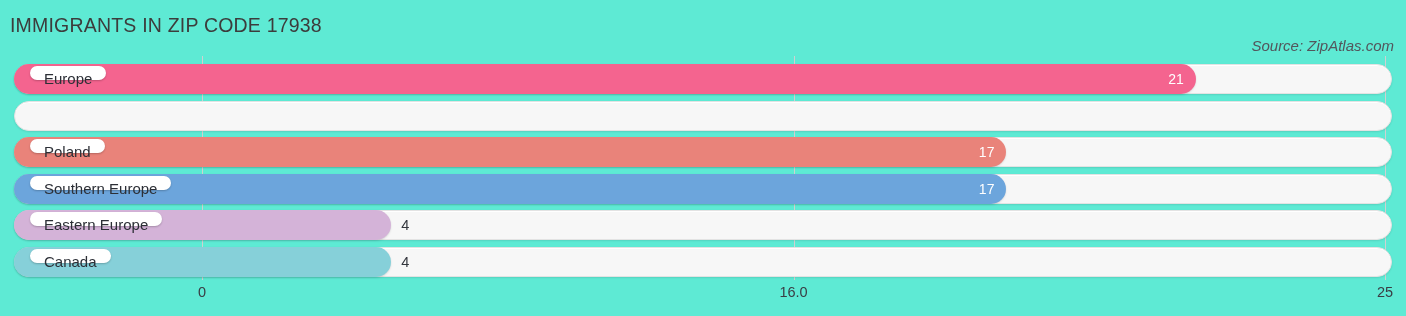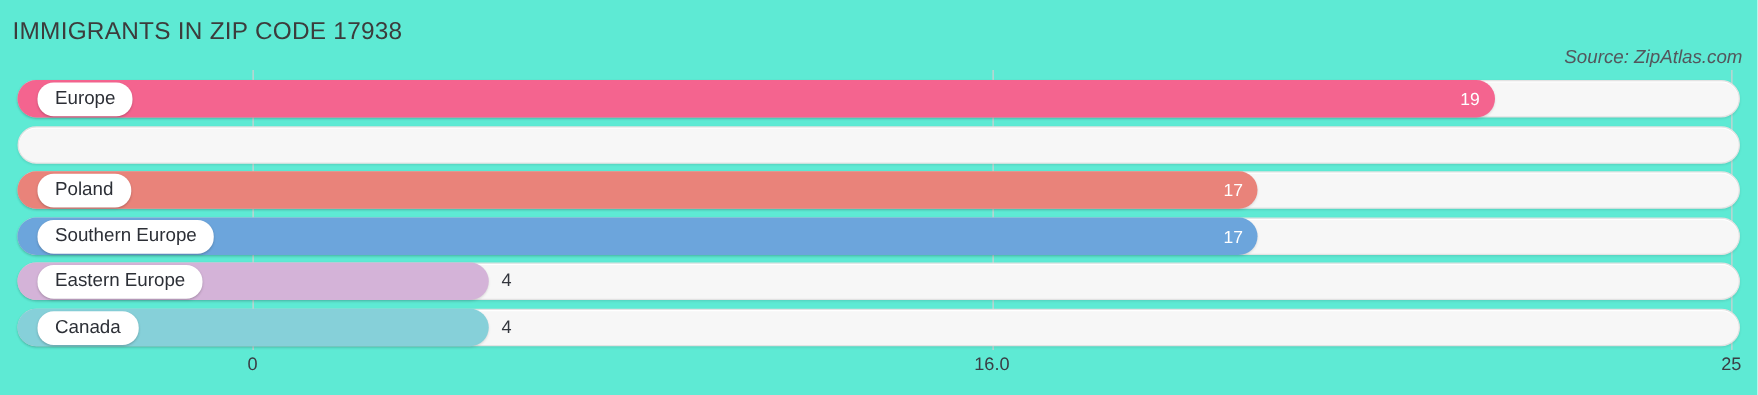--- a/index.html
+++ b/index.html
@@ -99,21 +99,21 @@
     height: 30px;
     line-height: 30px;
     font-size: 14.5px;
     color: #33363d;
     white-space: nowrap;
   }
   .pill {
     position: absolute;
     left: 16px;
     top: 2px;
-    height: 27px;
+    height: 14px;
     line-height: 26px;
     padding: 0 14px;
     border-radius: 13px;
     background: #ffffff;
     color: #2c2f36;
     font-size: 15px;
     white-space: nowrap;
     box-shadow: 0 1px 2px rgba(0,0,0,0.22);
   }
 
@@ -145,21 +145,21 @@
   <div id="plot">
     <div id="gridlines">
         <div class="gridline" style="left: 202px;"></div>
         <div class="gridline" style="left: 793.5px;"></div>
         <div class="gridline" style="left: 1385px;"></div>
       </div>
     <div id="rows">
         <div class="row" style="top: 8px;">
           <div class="track"></div>
           <div class="bar" style="width: 1181.72px; background: rgb(244, 100, 143);">
-            <span class="bar-value-in">19</span>
+            <span class="bar-value-in">21</span>
           </div>
           <span class="pill">Europe</span>
         </div>
         <div class="row" style="top: 44.5px;">
           <div class="track"></div>
         </div>
         <div class="row" style="top: 81px;">
           <div class="track"></div>
           <div class="bar" style="width: 992.44px; background: rgb(233, 131, 122);">
             <span class="bar-value-in">17</span>

